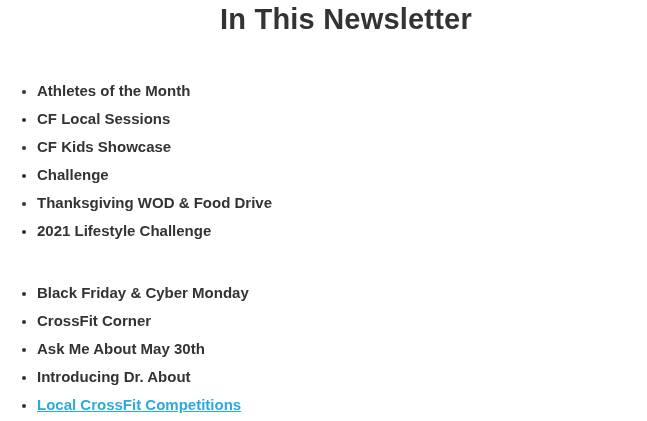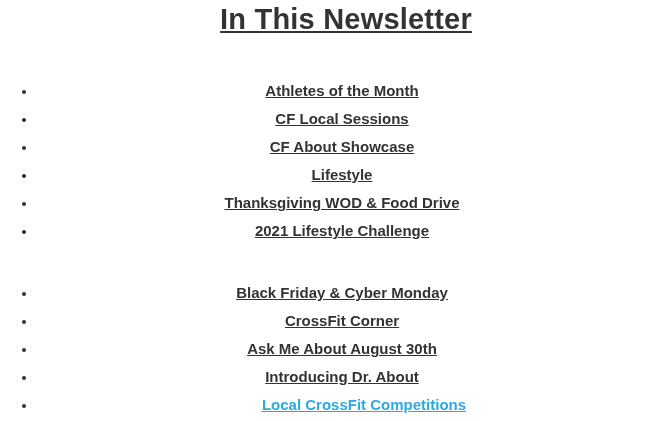--- a/index.html
+++ b/index.html
@@ -9,36 +9,34 @@
     background: #ffffff;
   }
   .newsletter-toc {
     position: relative;
     width: 647px;
     height: 421px;
     overflow: hidden;
     background: #ffffff;
     font-family: "Liberation Sans", "DejaVu Sans", sans-serif;
     color: #333333;
-    text-decoration: underline;
   }
   .toc-title {
     margin: 3px 0 0 45px;
     font-size: 29px;
     font-weight: bold;
     line-height: 1.15;
     text-align: center;
     color: #333333;
     letter-spacing: 0.2px;
   }
   ul.toc-list {
     margin: 0;
     padding: 0 0 0 37px;
     list-style: disc outside;
-    text-align: center;
   }
   ul.toc-list-primary {
     margin-top: 41px;
   }
   ul.toc-list-secondary {
     margin-top: 34px;
   }
   ul.toc-list li {
     font-size: 15px;
     font-weight: bold;
@@ -47,42 +45,41 @@
   }
   ul.toc-list li::marker {
     color: #333333;
     font-size: 13px;
   }
   ul.toc-list li a.toc-link {
     color: #2BAADF;
     font-weight: bold;
     text-decoration: underline;
     cursor: pointer;
-    margin-left: 44px;
   }
 </style>
 </head>
 <body>
 
 <div class="newsletter-toc">
 
   <h1 class="toc-title">In This Newsletter</h1>
 
   <ul class="toc-list toc-list-primary">
     <li>Athletes of the Month</li>
     <li>CF Local Sessions</li>
-    <li>CF About Showcase</li>
-    <li>Lifestyle</li>
+    <li>CF Kids Showcase</li>
+    <li>Challenge</li>
     <li>Thanksgiving WOD &amp; Food Drive</li>
     <li>2021 Lifestyle Challenge</li>
   </ul>
 
   <ul class="toc-list toc-list-secondary">
     <li>Black Friday &amp; Cyber Monday</li>
     <li>CrossFit Corner</li>
-    <li>Ask Me About August 30th</li>
+    <li>Ask Me About May 30th</li>
     <li>Introducing Dr. About</li>
     <li>
       <a href="#" class="toc-link">Local CrossFit Competitions</a>
     </li>
   </ul>
 
 </div>
 
 </body></html>

